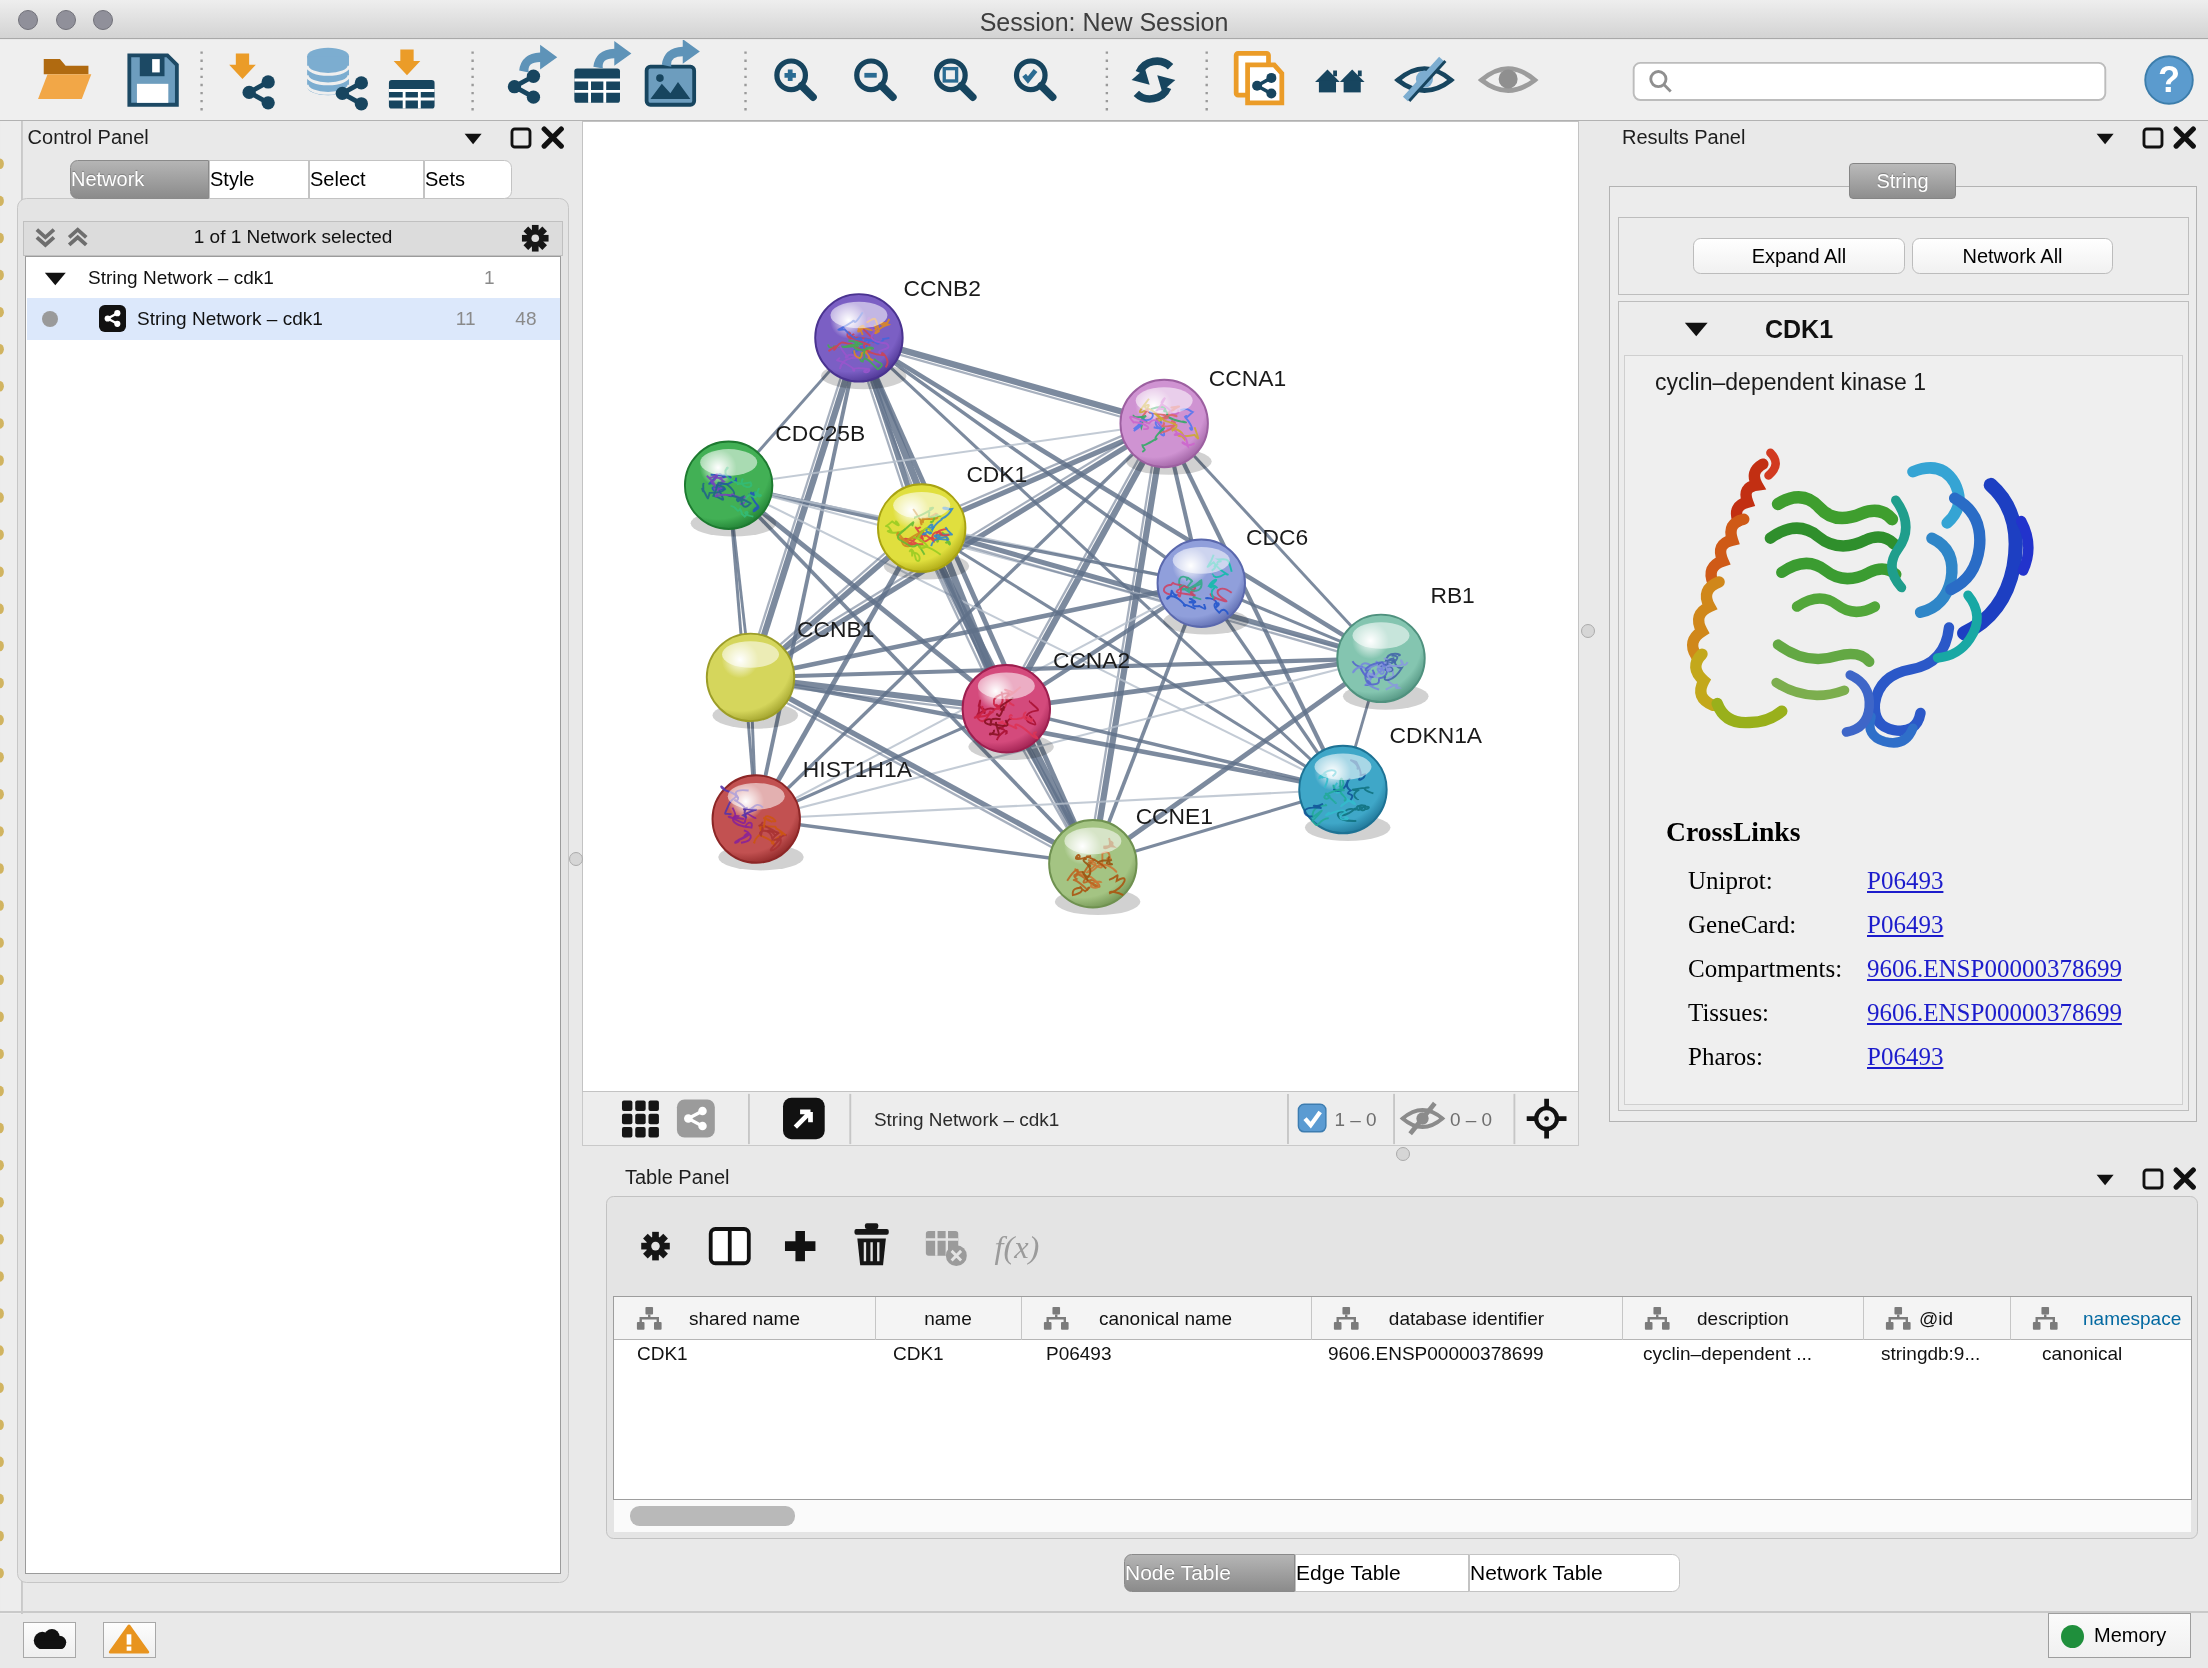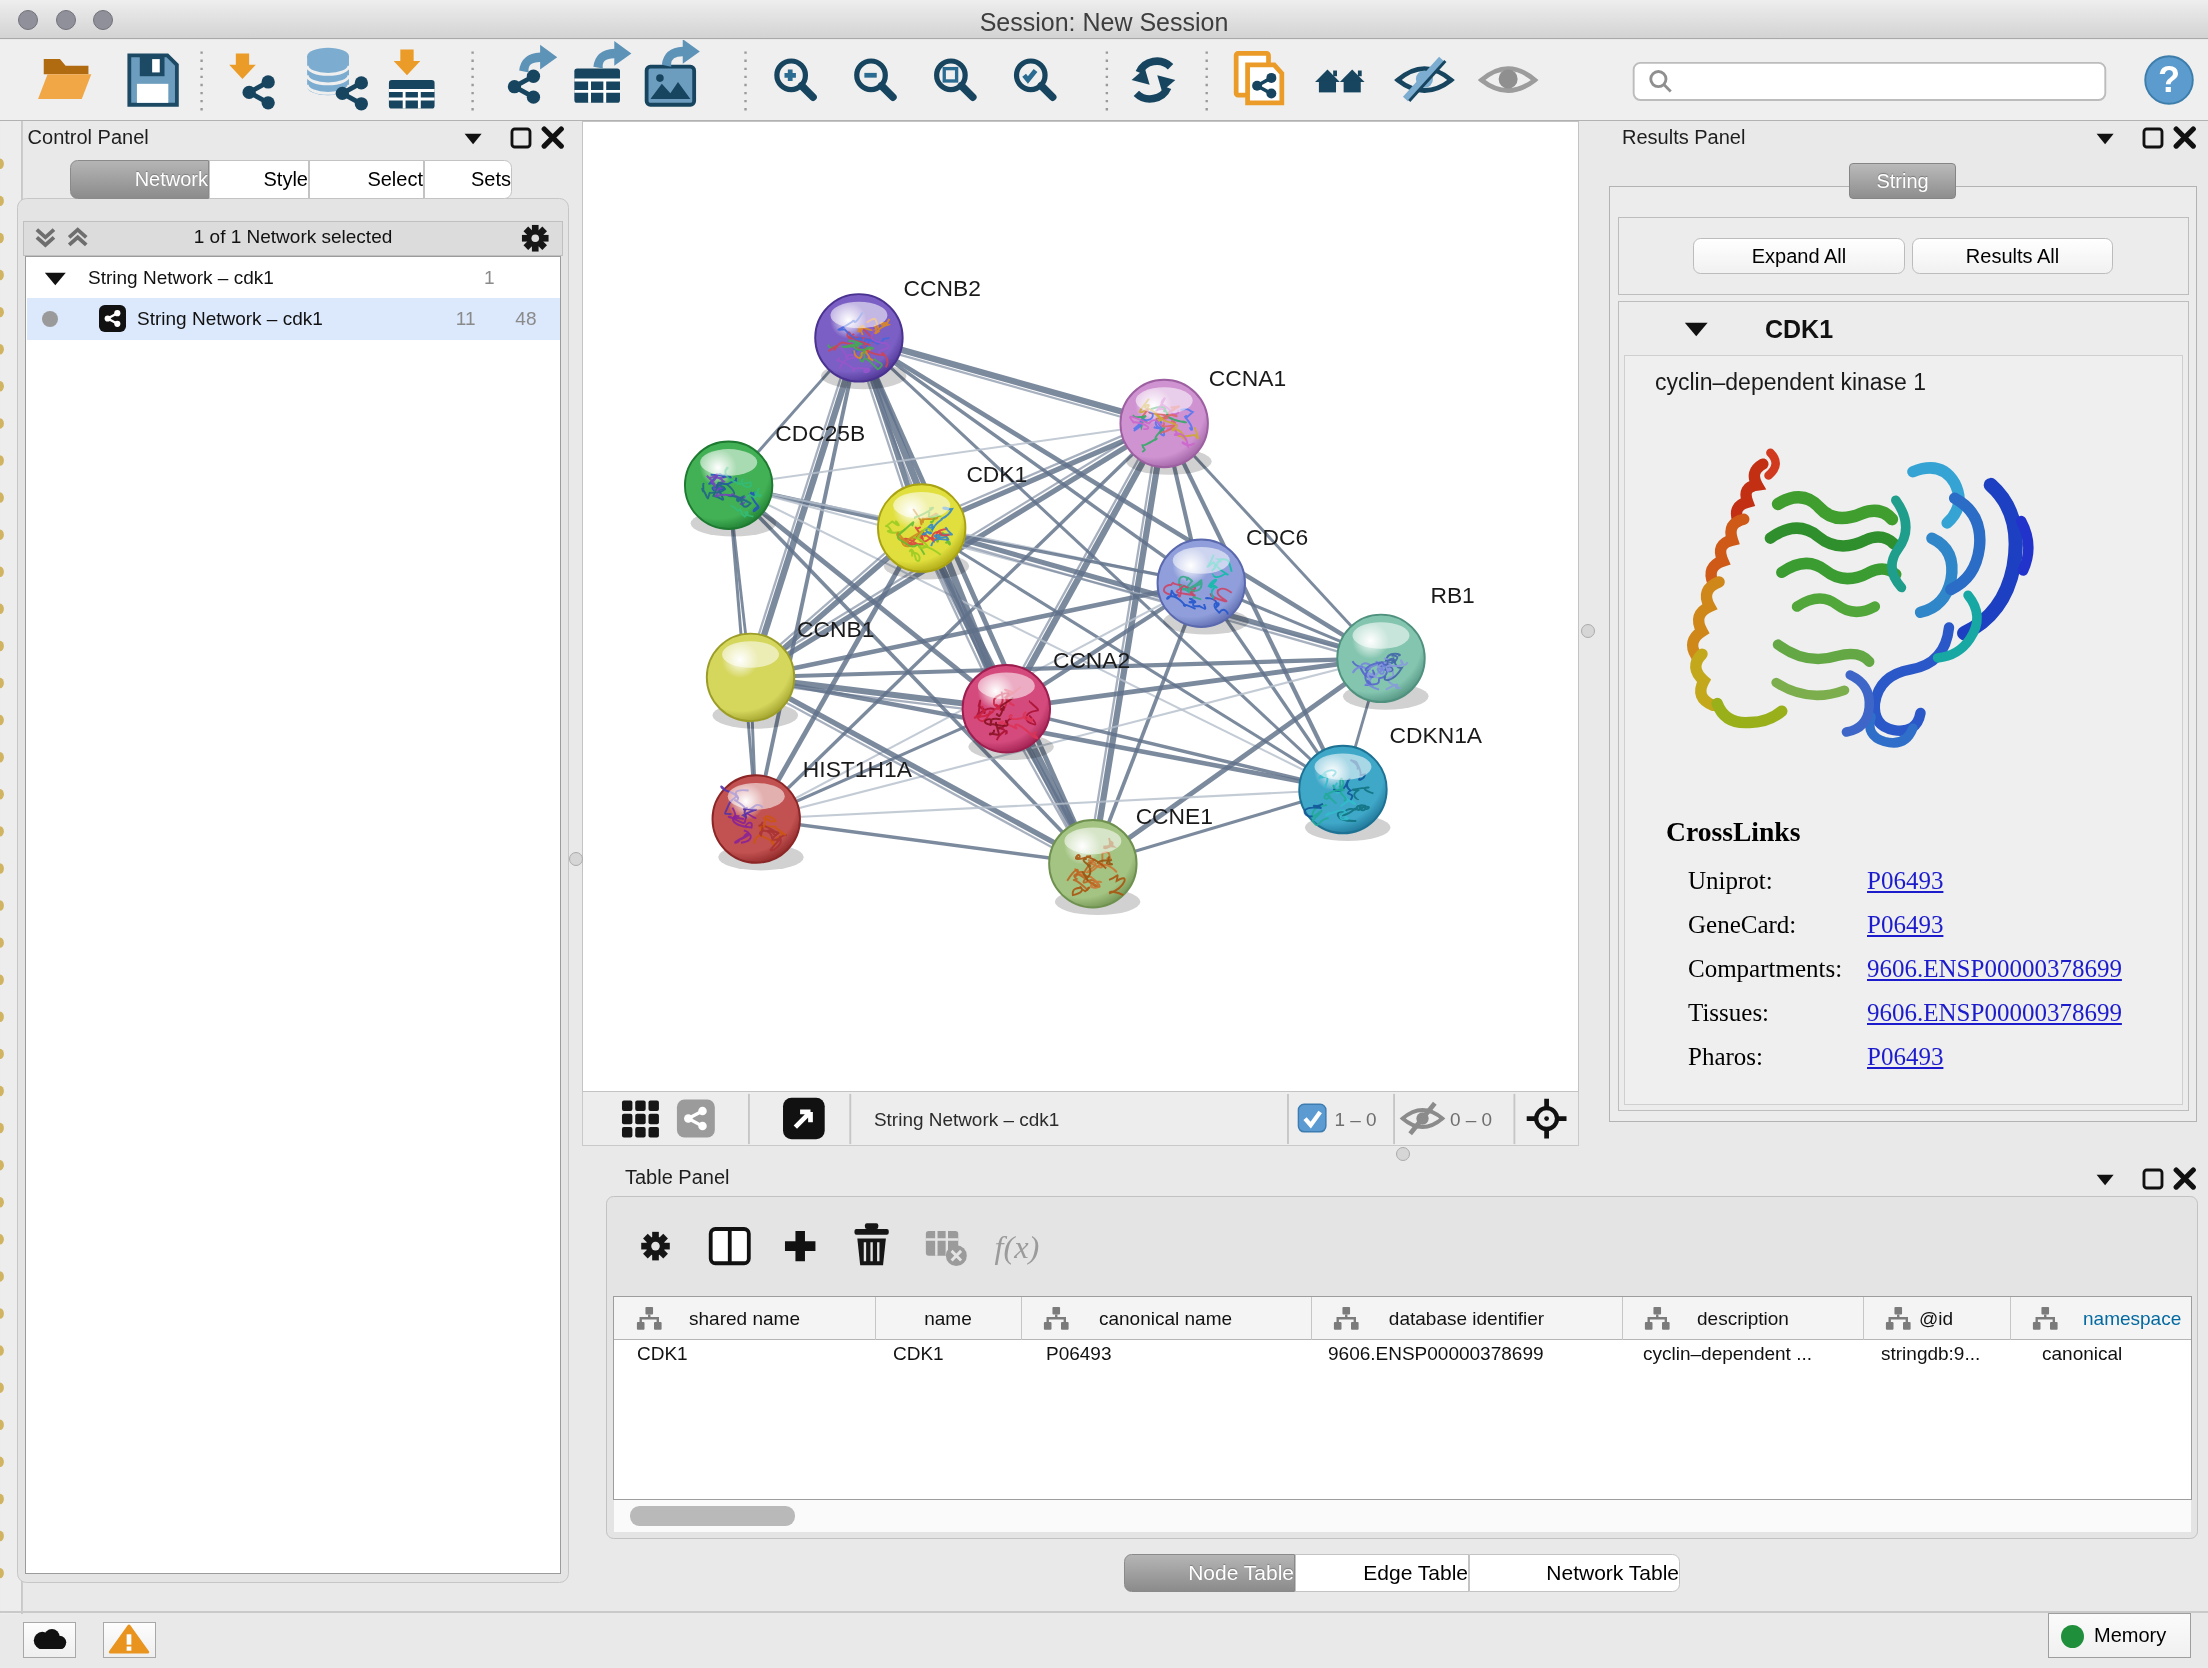--- a/index.html
+++ b/index.html
@@ -3,21 +3,21 @@
 <style>
 *{margin:0;padding:0;box-sizing:border-box}
 html,body{width:2208px;height:1668px;overflow:hidden}
 body{font-family:"Liberation Sans",sans-serif;background:#e9e9e9;position:relative}
 .abs{position:absolute}
 .titlebar{left:0;top:0;width:2208px;height:39px;background:linear-gradient(#eeeeee,#d3d3d3);border-bottom:1px solid #a9a9a9}
 .title{width:100%;text-align:center;top:7.6px;font-size:25px;color:#3e3e3e}
 .tl{border-radius:50%;width:20px;height:20px;top:9.5px;background:#90909a;border:1px solid #72727a}
 .toolbar{left:0;top:40px;width:2208px;height:81px;background:#efefef;border-bottom:1px solid #b2b2b2}
 .panelTitle{font-size:20px;color:#1d1d1d}
-.tab{height:39px;font-size:20px;text-align:right;border:1px solid #c3c3c3;background:#fff;color:#000;line-height:37px}
+.tab{height:39px;font-size:20px;text-align:left;border:1px solid #c3c3c3;background:#fff;color:#000;line-height:37px}
 .tabSel{background:linear-gradient(#b5b5b5,#8b8b8b);color:#fff;border-color:#8a8a8a;text-shadow:0 -1px 1px rgba(0,0,0,.25)}
 .whitebox{background:#fff;border:1.9px solid #9b9b9b}
 .gbtn{background:linear-gradient(#ffffff,#f1f1f1);border:1px solid #bcbcbc;border-radius:7.6px;text-align:center;font-size:20px;color:#000}
 </style></head>
 <body>
 <div class="abs titlebar"></div>
 <div class="abs tl" style="left:18px"></div>
 <div class="abs tl" style="left:56px"></div>
 <div class="abs tl" style="left:93px"></div>
 <div class="abs title">Session: New Session</div>
@@ -630,21 +630,21 @@
 <div class="abs panelTitle" style="left:1622px;top:126px">Results Panel</div>
 <svg class="abs" style="left:2089px;top:126px" width="109" height="25" viewBox="0 0 115 26">
  <path d="M8 8 l18 0 -9 11 z" fill="#111"></path>
  <rect x="58" y="3" width="19" height="19" rx="3" fill="none" stroke="#111" stroke-width="3"></rect>
  <path d="M92 3 L110 21 M110 3 L92 21" stroke="#111" stroke-width="5.5" stroke-linecap="round"></path>
 </svg>
 <div class="abs" style="left:1609px;top:186px;width:588px;height:936px;background:#ececec;border:1.9px solid #b3b3b3"></div>
 <div class="abs" style="left:1849px;top:163px;width:107px;height:36px;background:linear-gradient(#bababa,#8e8e8e);border:1px solid #858585;border-radius:4px;color:#fff;font-size:20px;text-align:center;line-height:34px;text-shadow:0 -1px 1px rgba(0,0,0,.3)">String</div>
 <div class="abs" style="left:1618px;top:217px;width:571px;height:78px;background:#ececec;border:1px solid #bdbdbd"></div>
 <div class="abs gbtn" style="left:1693px;top:238px;width:212px;height:36px;line-height:34px">Expand All</div>
-<div class="abs gbtn" style="left:1912px;top:238px;width:201px;height:36px;line-height:34px">Results All</div>
+<div class="abs gbtn" style="left:1912px;top:238px;width:201px;height:36px;line-height:34px">Network All</div>
 <div class="abs" style="left:1618px;top:301px;width:571px;height:810px;background:#ececec;border:1px solid #bdbdbd"></div>
 <svg class="abs" style="left:1682px;top:320px" width="28.5" height="19" viewBox="0 0 30 20">
  <path d="M3 3 l24 0 -12 14 z" fill="#111"></path>
 </svg>
 <div class="abs" style="left:1765px;top:315px;font-size:25px;font-weight:bold;color:#111">CDK1</div>
 <div class="abs" style="left:1624px;top:355px;width:559px;height:750px;background:#efefef;border:1px solid #cfcfcf"></div>
 <div class="abs" style="left:1655px;top:369px;font-size:23px;color:#1a1a1a">cyclin–dependent kinase 1</div>
 
 <svg class="abs" style="left:1664px;top:447px" width="380" height="323" viewBox="0 0 400 340">
 <g fill="none" stroke-linecap="round">

